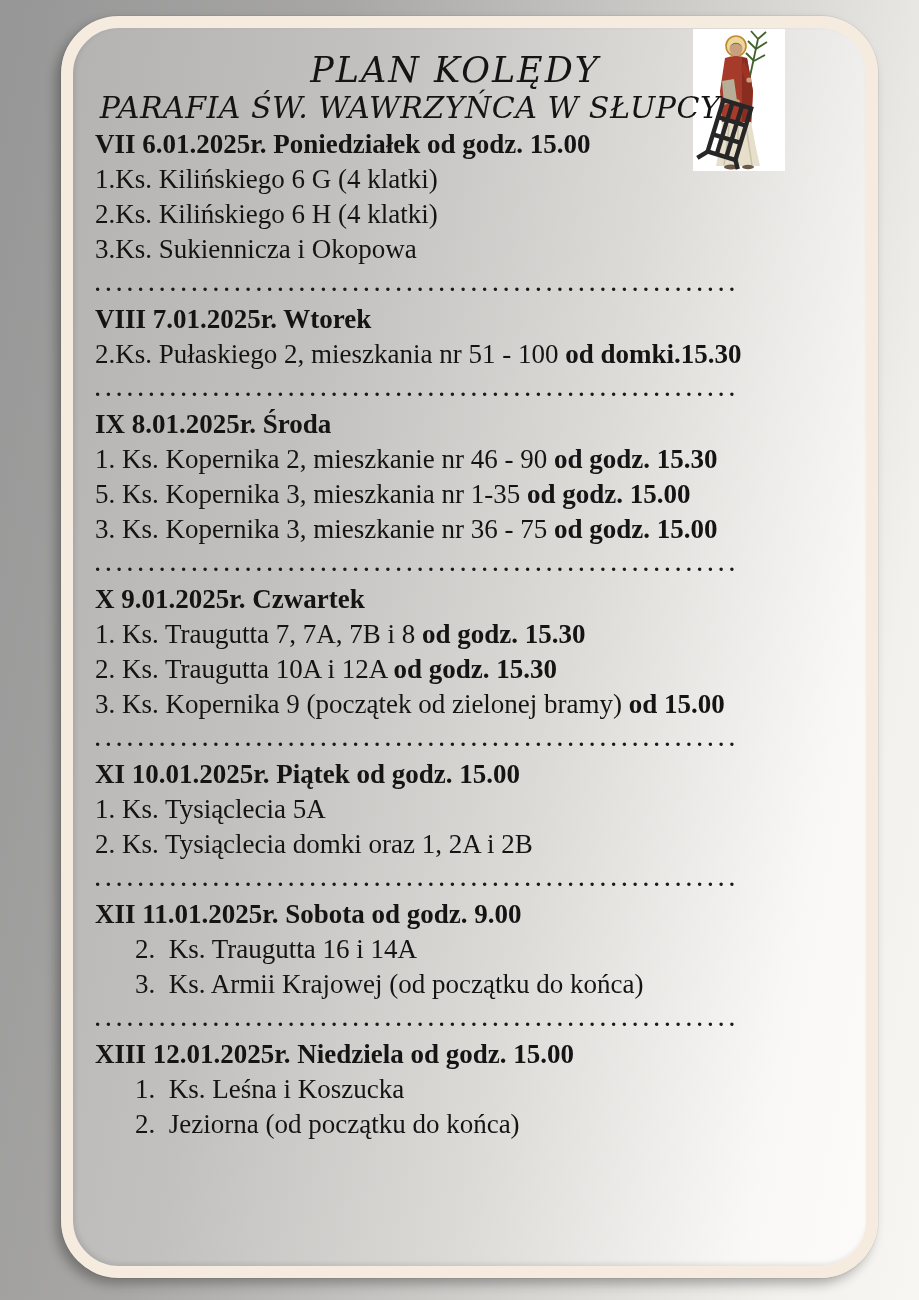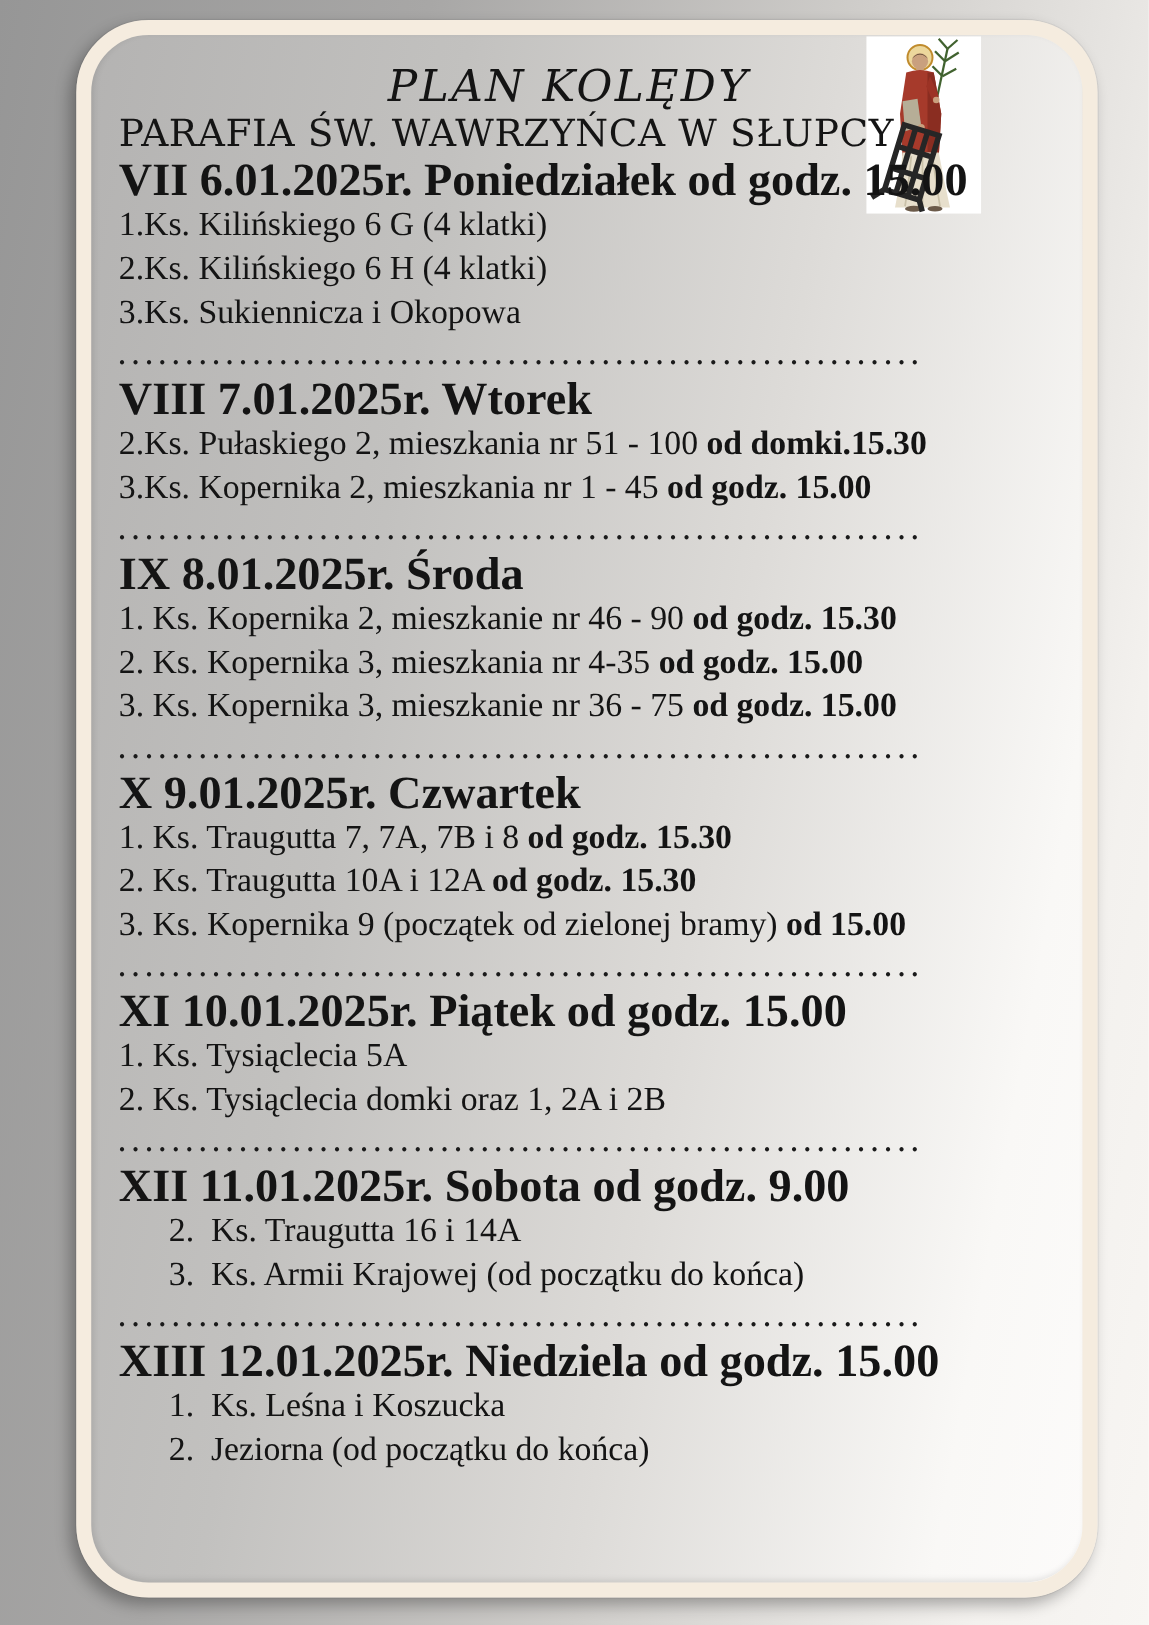--- a/index.html
+++ b/index.html
@@ -41,29 +41,30 @@
     font-family: "DejaVu Serif", serif;
     font-style: italic;
     font-size: 35px;
     line-height: 38px;
     letter-spacing: 2px;
     white-space: nowrap;
     margin-top: 20px;
   }
   .title-line2 {
     width: 630px;
-    text-align: left;
+    text-align: center;
     font-family: "DejaVu Serif", serif;
+    font-style: italic;
     font-size: 30px;
     line-height: 38px;
     letter-spacing: 0.5px;
     white-space: nowrap;
   }
   .day-heading {
-    font-size: 37px;
+    font-size: 27px;
     line-height: 35px;
     font-weight: bold;
     white-space: nowrap;
   }
   .entry {
     font-size: 27px;
     line-height: 35px;
     white-space: nowrap;
   }
   .entry.indent { padding-left: 40px; }
@@ -139,27 +140,26 @@
           <section>
             <div class="day-heading">VII 6.01.2025r. Poniedziałek od godz. 15.00</div>
             <div class="entry"><span>1.Ks. Kilińskiego 6 G (4 klatki)</span></div>
             <div class="entry"><span>2.Ks. Kilińskiego 6 H (4 klatki)</span></div>
             <div class="entry"><span>3.Ks. Sukiennicza i Okopowa</span></div>
             <div class="separator">..........................................................................................</div>
           </section>
           <section>
             <div class="day-heading">VIII 7.01.2025r. Wtorek</div>
             <div class="entry"><span>2.Ks. Pułaskiego 2, mieszkania nr 51 - 100 </span><span class="bold">od domki.15.30</span></div>
-            <div class="entry"><span>3.Ks. Kopernika 2, mieszkania nr 1 - 45 </span><span class="bold">od godz. 15.00</span></div>
             <div class="separator">..........................................................................................</div>
           </section>
           <section>
             <div class="day-heading">IX 8.01.2025r. Środa</div>
             <div class="entry"><span>1. Ks. Kopernika 2, mieszkanie nr 46 - 90 </span><span class="bold">od godz. 15.30</span></div>
-            <div class="entry"><span>2. Ks. Kopernika 3, mieszkania nr 4-35 </span><span class="bold">od godz. 15.00</span></div>
+            <div class="entry"><span>5. Ks. Kopernika 3, mieszkania nr 1-35 </span><span class="bold">od godz. 15.00</span></div>
             <div class="entry"><span>3. Ks. Kopernika 3, mieszkanie nr 36 - 75 </span><span class="bold">od godz. 15.00</span></div>
             <div class="separator">..........................................................................................</div>
           </section>
           <section>
             <div class="day-heading">X 9.01.2025r. Czwartek</div>
             <div class="entry"><span>1. Ks. Traugutta 7, 7A, 7B i 8 </span><span class="bold">od godz. 15.30</span></div>
             <div class="entry"><span>2. Ks. Traugutta 10A i 12A </span><span class="bold">od godz. 15.30</span></div>
             <div class="entry"><span>3. Ks. Kopernika 9 (początek od zielonej bramy) </span><span class="bold">od 15.00</span></div>
             <div class="separator">..........................................................................................</div>
           </section>

